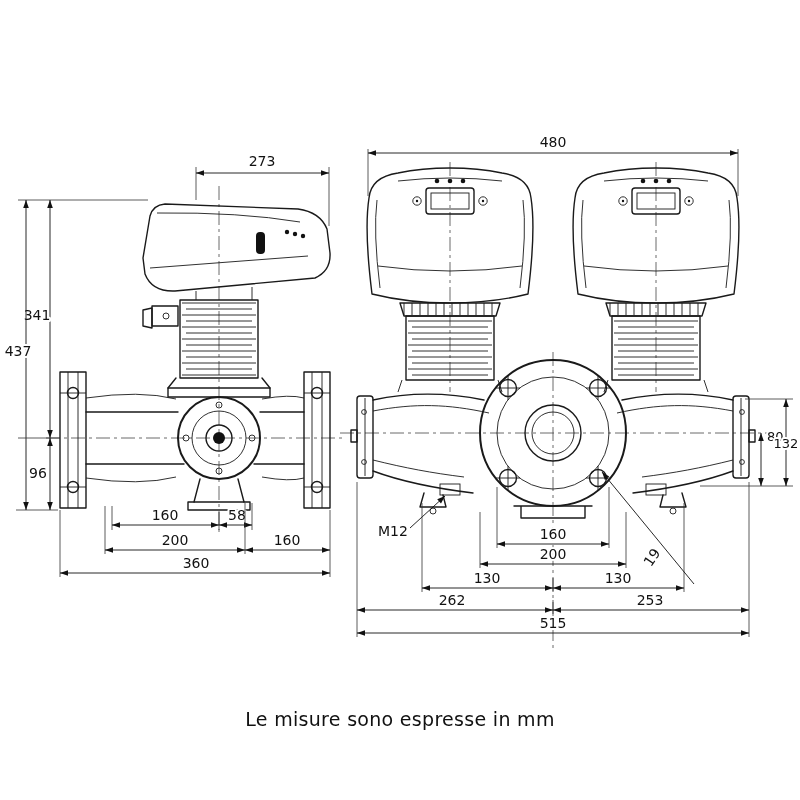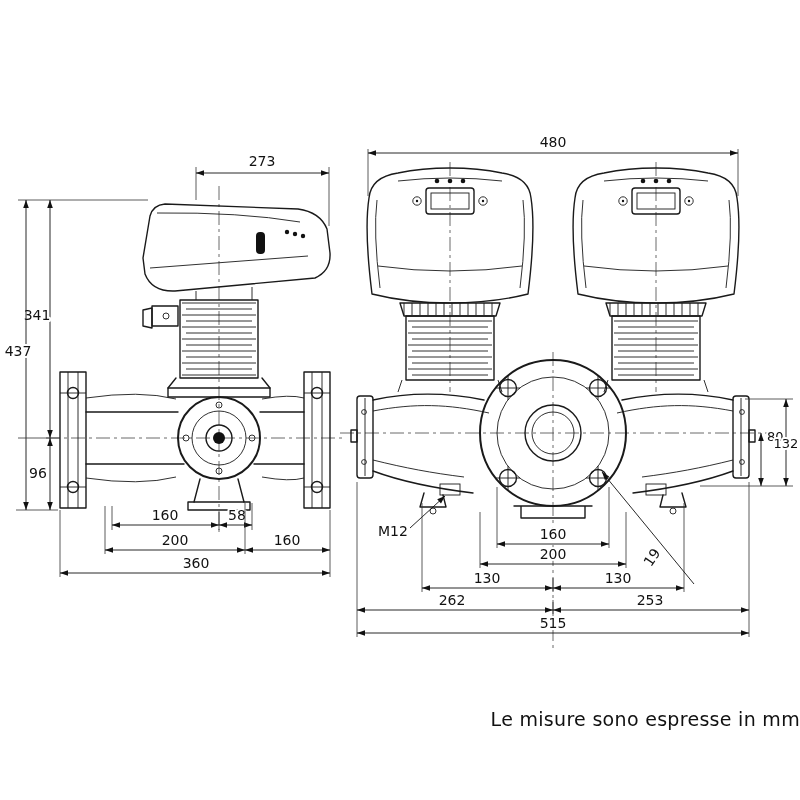--- a/index.html
+++ b/index.html
@@ -9,21 +9,21 @@
   svg text{font-family:"DejaVu Sans",sans-serif;font-size:14px;fill:#111;}
   svg text.small{font-size:13px;}
   .halo{paint-order:stroke;stroke:#fff;stroke-width:4px;stroke-linejoin:round;}
   .art{stroke:#1a1a1a;fill:none;stroke-width:1.4;stroke-linejoin:round;stroke-linecap:round;}
   .artbold{stroke:#1a1a1a;fill:none;stroke-width:2;stroke-linejoin:round;}
   .artthin{stroke:#1a1a1a;fill:none;stroke-width:0.9;}
   .fillink{fill:#111;stroke:none;}
   .dim{stroke:#111;stroke-width:0.9;fill:none;}
   .ext{stroke:#333;stroke-width:0.8;fill:none;}
   .cl{stroke:#444;stroke-width:0.8;fill:none;stroke-dasharray:14 4 3 4;}
-  .caption{text-align:right;font-size:19px;color:#111;margin-top:8px;letter-spacing:0.3px;}
+  .caption{text-align:center;font-size:19px;color:#111;margin-top:8px;letter-spacing:0.3px;}
 </style>
 </head>
 <body>
 
 <div class="page">
 <svg width="800" height="700" viewBox="0 0 800 700">
   <defs>
     <marker id="ar" markerWidth="10" markerHeight="8" refX="8.5" refY="3" orient="auto-start-reverse" markerUnits="userSpaceOnUse">
       <path d="M0.5 0.2L8.5 3L0.5 5.8Z" fill="#111"></path>
     </marker>

